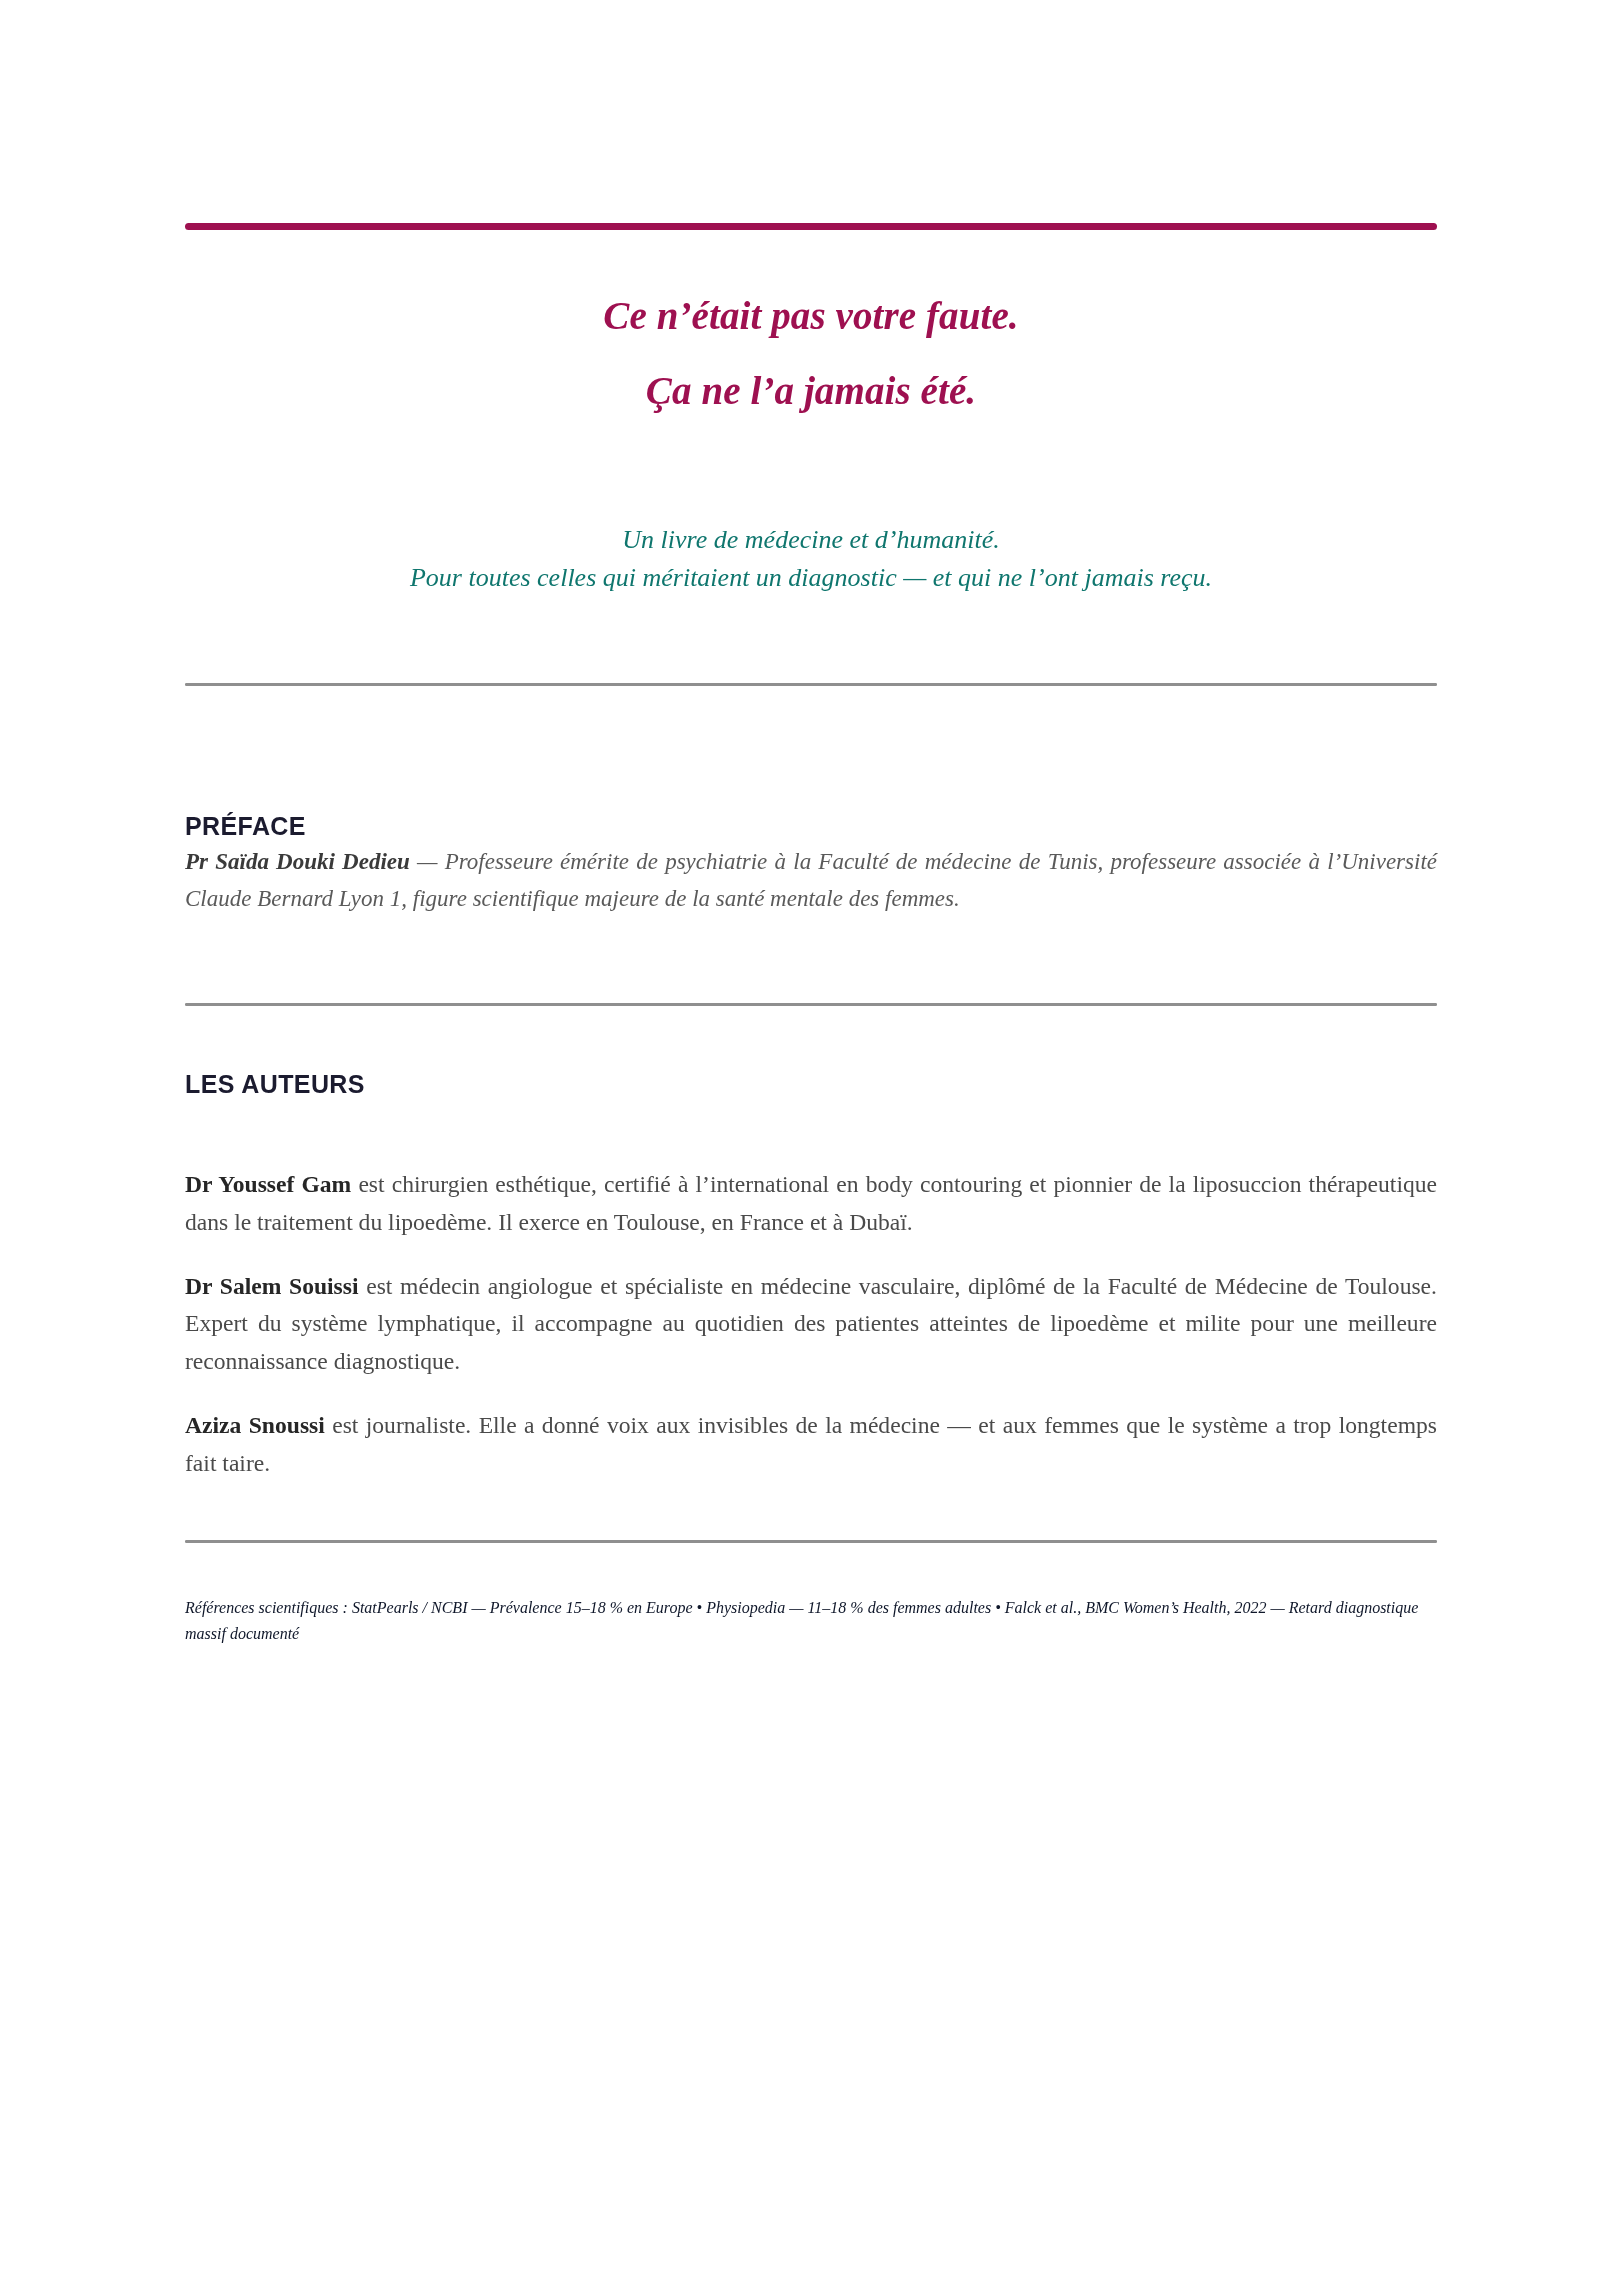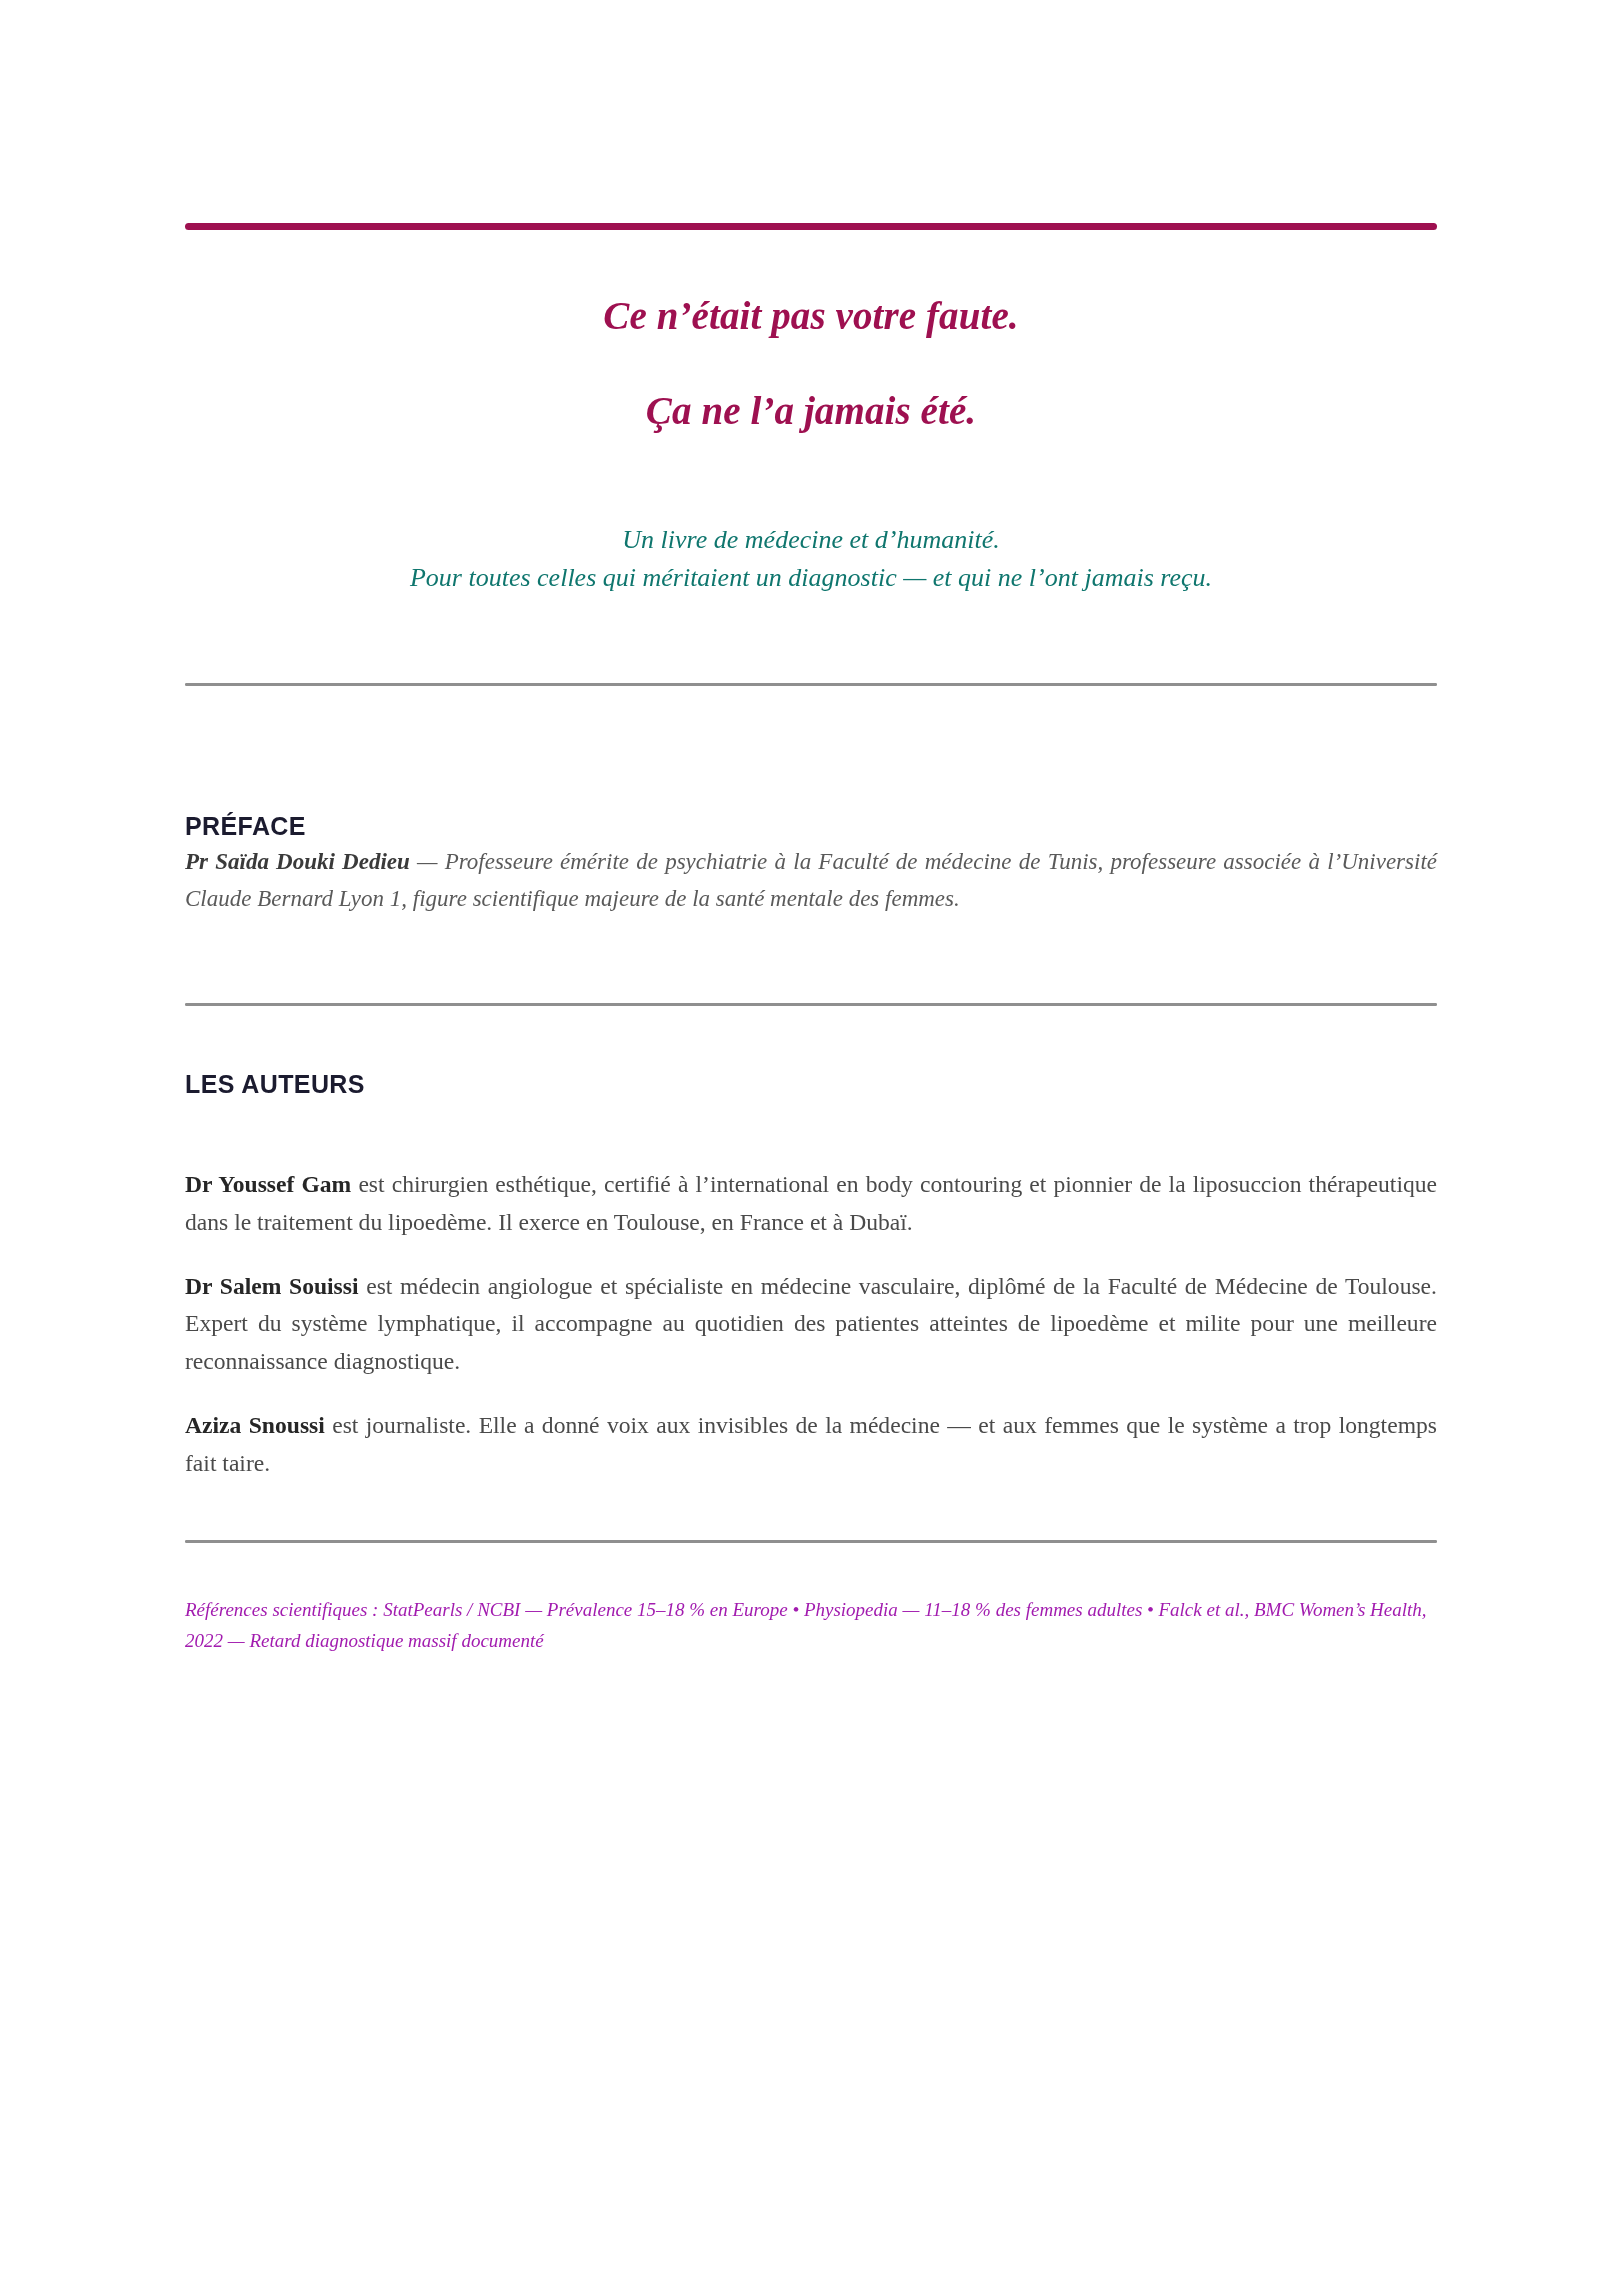--- a/index.html
+++ b/index.html
@@ -50,21 +50,21 @@
   .title-line {
     font-family: "Liberation Serif", "DejaVu Serif", serif;
     font-style: italic;
     font-weight: bold;
     font-size: 39px;
     color: #9E1050;
     line-height: 1.0;
     letter-spacing: 0.1px;
   }
   .title-line.second {
-    margin-top: 56px;
+    margin-top: 36px;
   }
 
   
   .subtitle-block {
     position: absolute;
     left: 185px;
     top: 527px;
     width: 1252px;
     text-align: center;
   }
@@ -137,22 +137,22 @@
   }
 
   
   .references {
     position: absolute;
     left: 185px;
     top: 1595px;
     width: 1252px;
     font-family: "Liberation Serif", "DejaVu Serif", serif;
     font-style: italic;
-    font-size: 19px;
-    color: #a21caf;
+    font-size: 16px;
+    color: #0f172a;
     line-height: 1.62;
     text-align: left;
   }
 </style>
 </head>
 <body>
 
 <div class="page">
 
   <div class="rule-accent"></div>

